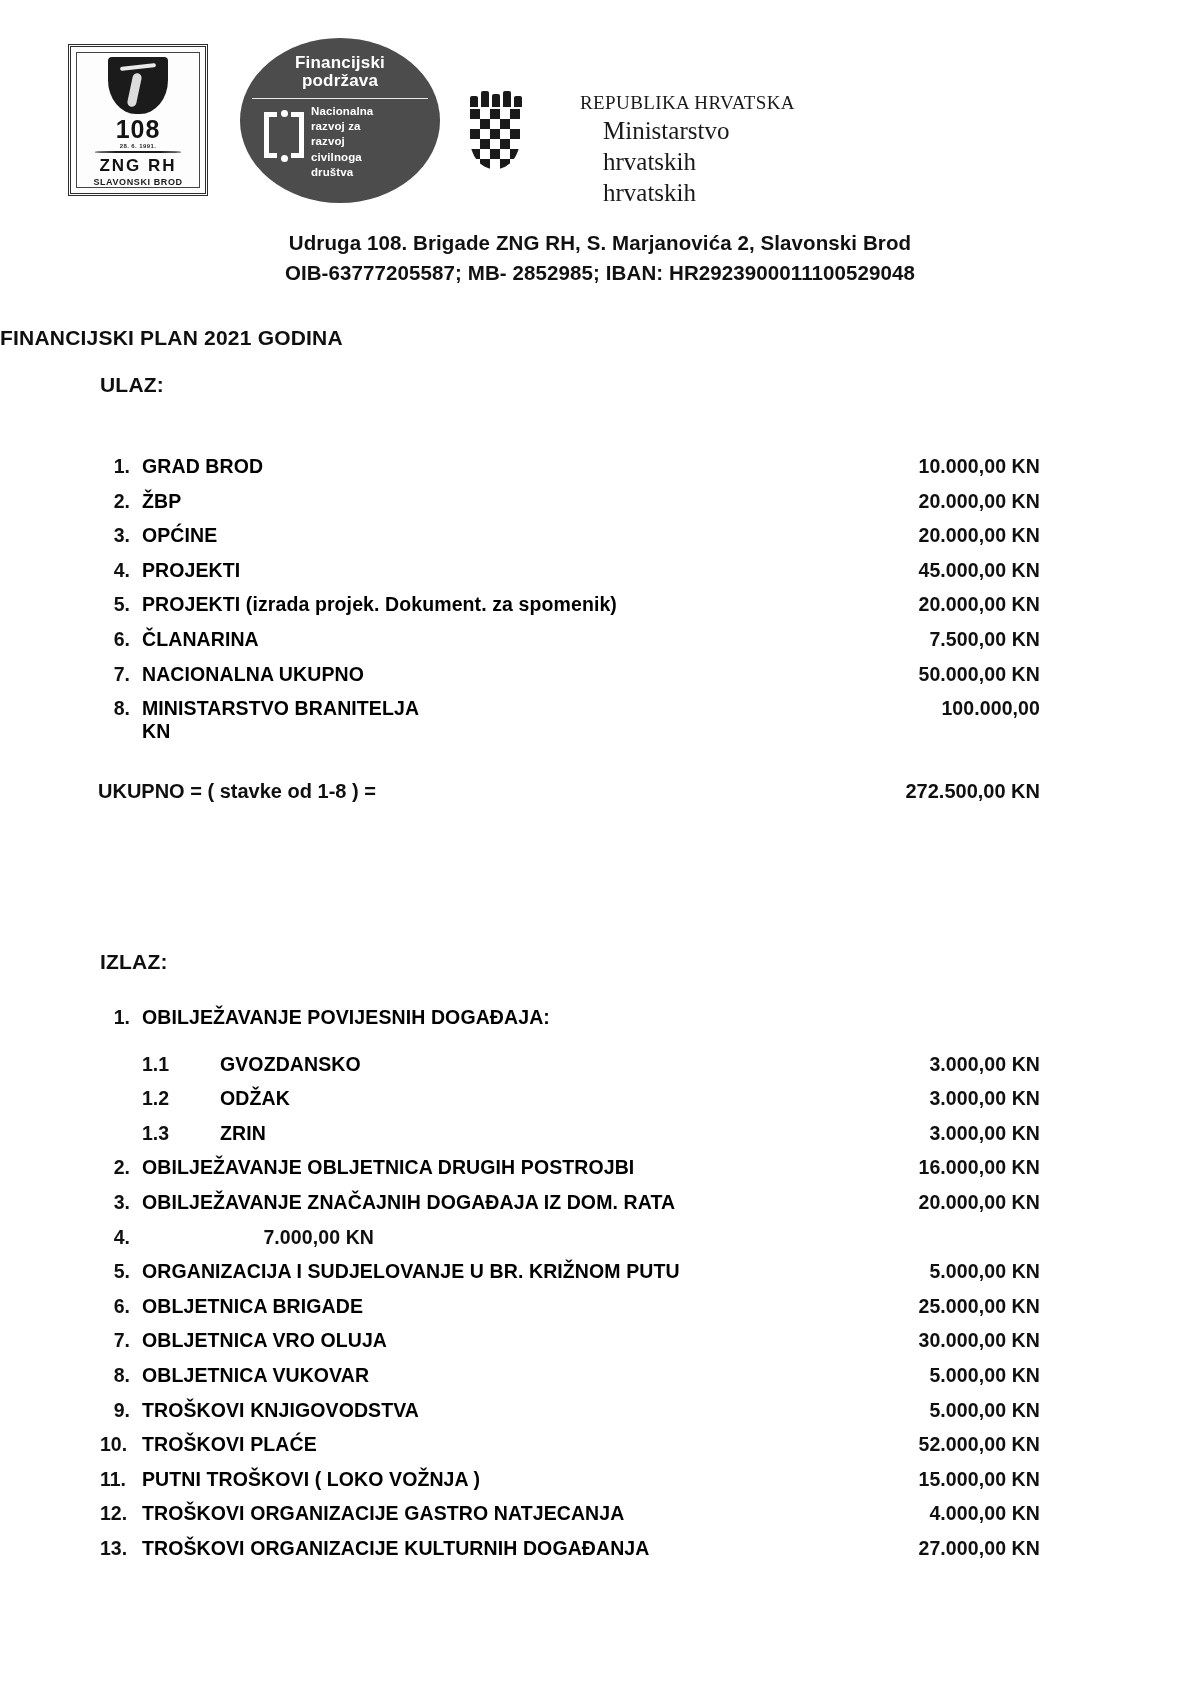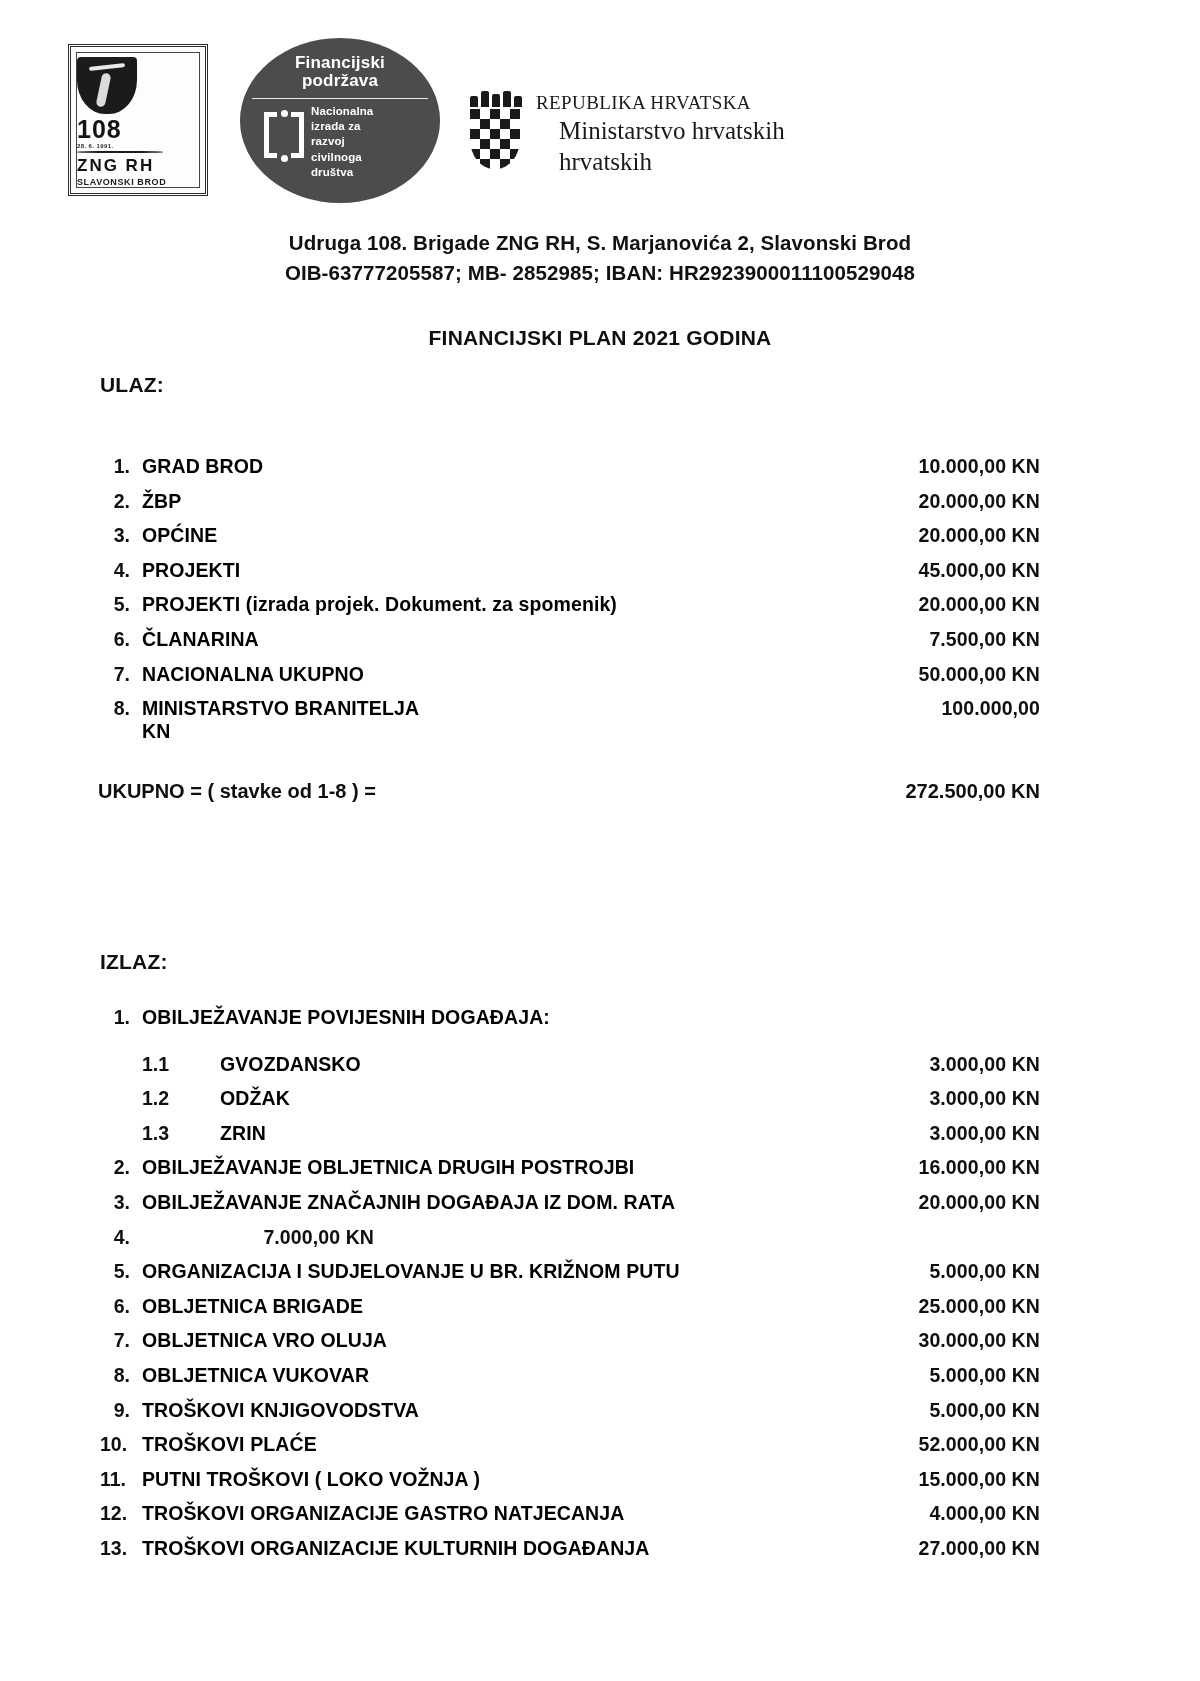--- a/index.html
+++ b/index.html
@@ -37,21 +37,21 @@
     box-sizing: border-box;
     padding: 5px;
   }
   .emblem-inner {
     width: 100%;
     height: 100%;
     border: 1px solid #444;
     box-sizing: border-box;
     display: flex;
     flex-direction: column;
-    align-items: flex-start;
+    align-items: center;
     justify-content: flex-start;
     padding-top: 4px;
   }
   .shield {
     width: 60px;
     height: 58px;
     background: #1b1b1b;
     border-radius: 4px 4px 28px 28px / 4px 4px 34px 34px;
     position: relative;
     overflow: hidden;
@@ -173,20 +173,21 @@
     letter-spacing: .1px;
   }
 
   
   .ministry {
     position: absolute;
     left: 402px;
     top: 52px;
     display: flex;
     align-items: flex-start;
+    gap: 44px;
   }
   .coa {
     width: 52px;
     flex: 0 0 auto;
     margin-right: 14px;
   }
   .crown {
     width: 52px;
     height: 17px;
     display: flex;
@@ -251,21 +252,20 @@
     color: #111;
     letter-spacing: .1px;
   }
 
   
   .doc-title {
     position: absolute;
     top: 326px;
     left: 0;
     width: 1200px;
-    text-align: center;
     font-size: 21px;
     font-weight: 700;
     letter-spacing: .2px;
     color: #0f0f0f;
   }
 
   
   .section-heading {
     position: absolute;
     font-size: 21px;
@@ -389,21 +389,21 @@
     <div class="zaklada-divider"></div>
     <div class="zaklada-bottom">
       <div class="bracket-mark">
         <span class="br left"></span>
         <span class="br right"></span>
         <span class="dot top"></span>
         <span class="dot bot"></span>
       </div>
       <div class="zaklada-words">
         <div>Nacionalna</div>
-        <div>izrada za</div>
+        <div>razvoj za</div>
         <div>razvoj</div>
         <div>civilnoga</div>
         <div>društva</div>
       </div>
     </div>
   </div>
 
   <div class="ministry">
     <div class="coa">
       <div class="crown">

